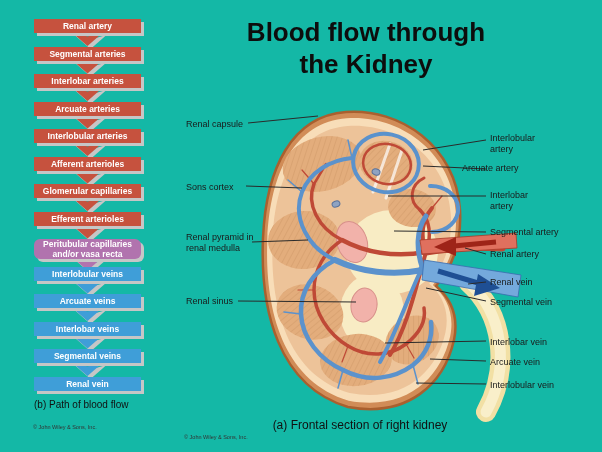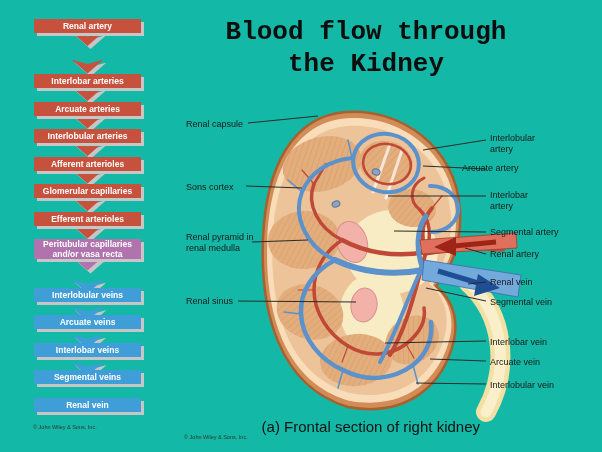--- a/index.html
+++ b/index.html
@@ -5,54 +5,55 @@
   html,body{margin:0;padding:0;}
   body{width:602px;height:452px;background:#ffffff;font-family:"Liberation Sans",sans-serif;overflow:hidden;}
   .stage{position:relative;width:602px;height:452px;background:#14b8a6;}
 
   
   .flow{position:absolute;left:0;top:0;width:175px;height:452px;}
   .fbox{position:absolute;left:34px;width:107px;height:14px;box-sizing:border-box;
         color:#fff;font-weight:bold;font-size:8.5px;line-height:14px;text-align:center;
         box-shadow:3px 3px 0 #c6c6c6;z-index:2;}
   .fbox.art{background:#c6523e;}
-  .fbox.cap{background:#b173ae;height:19.5px;line-height:9.5px;padding-top:1px;}
-  .fbox.vein{background:#3f9ed8;margin-top:21px;}
+  .fbox.cap{background:#b173ae;height:19.5px;line-height:9.5px;padding-top:1px;border-radius:6px;}
+  .fbox.vein{background:#3f9ed8;}
   .farrow{position:absolute;left:71.5px;width:32px;height:14px;z-index:1;}
   .farrow::before{content:"";position:absolute;left:3px;top:3px;width:32px;height:14px;
         background:#c6c6c6;clip-path:polygon(0 0,50% 32%,100% 0,50% 100%);}
   .farrow::after{content:"";position:absolute;left:0;top:0;width:32px;height:14px;
         background:var(--c);clip-path:polygon(0 0,50% 32%,100% 0,50% 100%);}
   .farrow.art{--c:#c6523e;}
   .farrow.cap{--c:#b173ae;}
   .farrow.vein{--c:#3f9ed8;}
   .fcaption{position:absolute;left:34px;top:399px;width:107px;text-align:left;
         font-size:10px;color:#111;}
   .copyright{position:absolute;font-size:5.5px;color:#333;letter-spacing:0;}
 
   
   .title{position:absolute;left:186px;top:16px;width:360px;text-align:center;
-         font-family:Liberation Mono, monospace;font-weight:bold;font-size:26px;
+         font-family:Liberation Sans, sans-serif;font-weight:bold;font-size:26px;
          line-height:32px;color:#0d0d0d;}
 
   
   .dlabel{position:absolute;font-size:9px;line-height:11px;color:#1a1a1a;}
   .nowrap{white-space:nowrap;}
-  .dcaption{position:absolute;left:240px;top:418px;width:240px;text-align:right;
-        font-size:15px;color:#111;}
+  .dcaption{position:absolute;left:240px;top:418px;width:240px;text-align:center;
+        font-size:12px;color:#111;}
 
   svg{position:absolute;left:180px;top:100px;}
 </style>
 </head>
 <body>
 
 <div class="stage">
 
   <div class="flow">
     <div class="fbox art" style="top:19px">Renal artery</div>
+    <div class="fbox art" style="top:46.5px">Segmental arteries</div>
     <div class="fbox art" style="top:74px">Interlobar arteries</div>
     <div class="fbox art" style="top:101.5px">Arcuate arteries</div>
     <div class="fbox art" style="top:129px">Interlobular arteries</div>
     <div class="fbox art" style="top:156.5px">Afferent arterioles</div>
     <div class="fbox art" style="top:211.5px">Efferent arterioles</div>
     <div class="fbox art" style="top:184px">Glomerular capillaries</div>
     <div class="fbox cap" style="top:239px">Peritubular capillaries and/or vasa recta</div>
     <div class="fbox vein" style="top:266.5px">Interlobular veins</div>
     <div class="fbox vein" style="top:294px">Arcuate veins</div>
     <div class="fbox vein" style="top:349px">Segmental veins</div>

